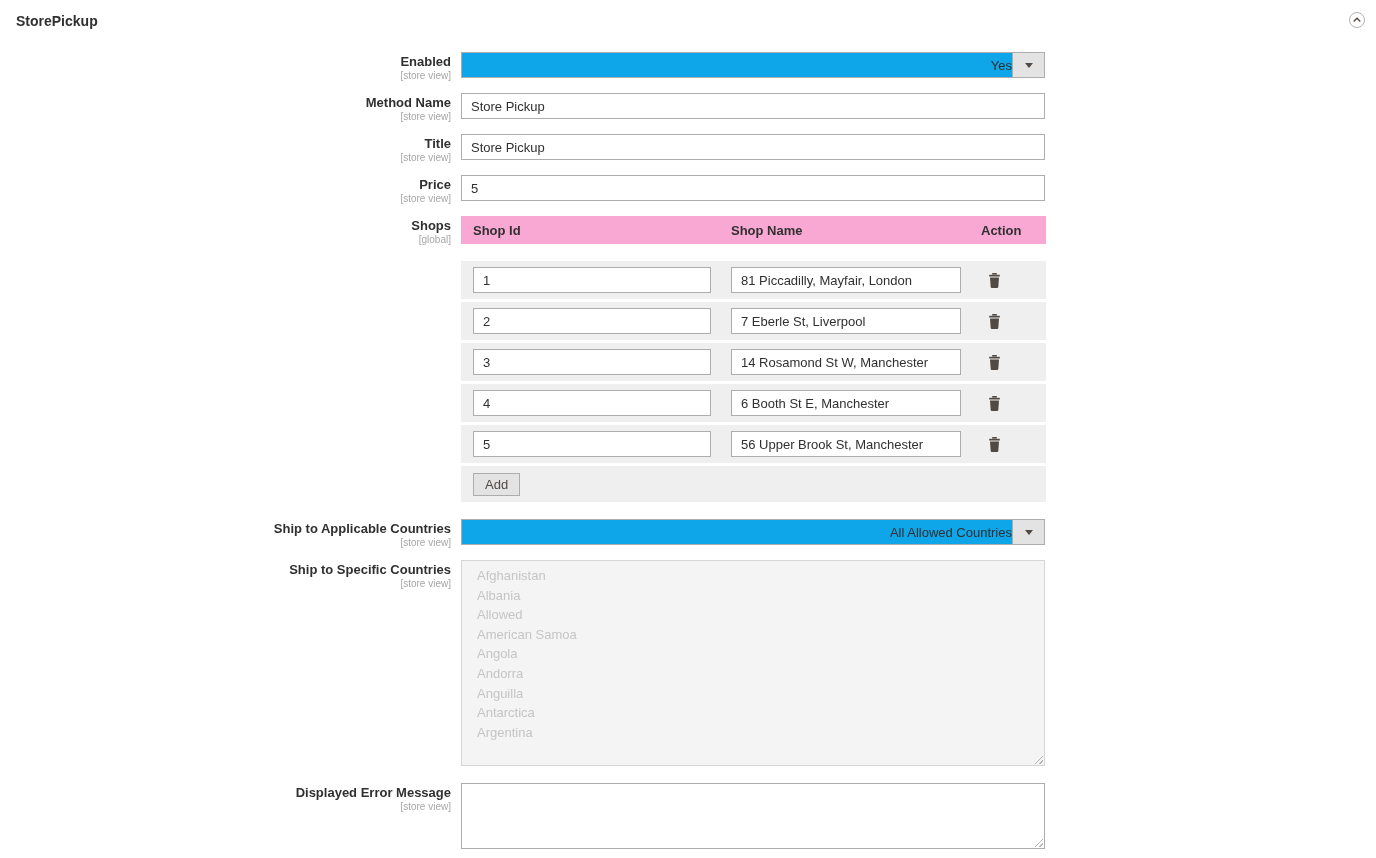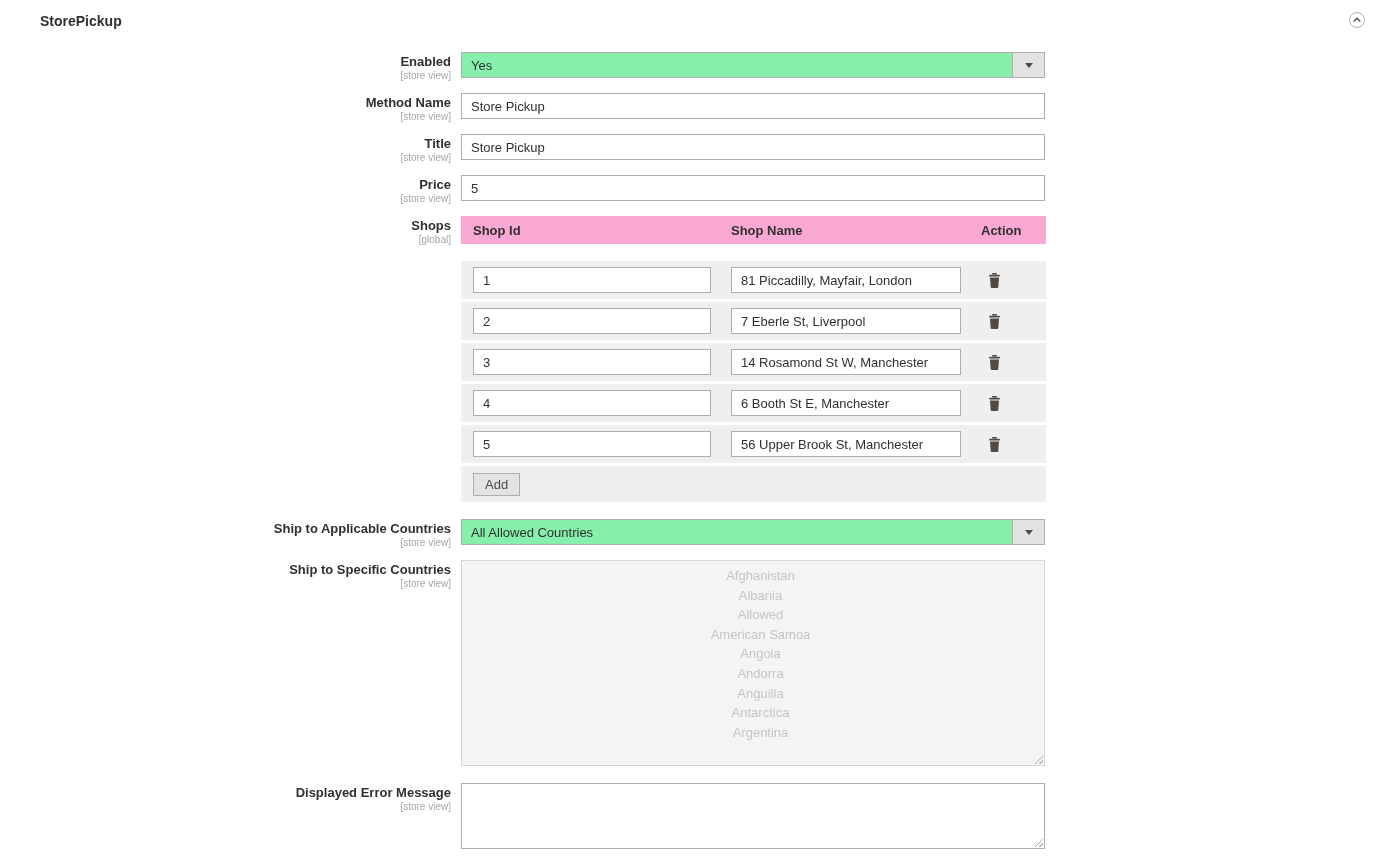--- a/index.html
+++ b/index.html
@@ -1,35 +1,35 @@
 <!DOCTYPE html>
 <html><head>
 <meta charset="utf-8">
 <style>
   * { margin:0; padding:0; box-sizing:border-box; }
   html,body { width:1376px; height:858px; background:#ffffff; overflow:hidden;
     font-family:"Liberation Sans","DejaVu Sans",sans-serif; font-size:13px; color:#303030; }
 
   .section-header { position:relative; height:40px; padding:13px 16px 0 16px; }
-  .section-title { font-size:14px; font-weight:700; color:#303030;margin-left:24px; }
+  .section-title { font-size:14px; font-weight:700; color:#303030; }
   .collapse-btn { position:absolute; top:11px; right:10px; width:18px; height:18px;
     cursor:pointer; display:flex; align-items:center; justify-content:center; }
 
   .form { margin-top:12px; }
   .row { display:flex; margin-bottom:11px; }
   .label-col { width:451px; text-align:right; padding-top:3px; }
   .lbl { display:block; font-weight:600; font-size:13px; line-height:14px; color:#303030;margin-left:35px; }
   .scope { display:block; font-size:10px; line-height:13px; color:#a6a6a6; }
   .field-col { margin-left:10px; width:584px; position:relative; }
 
   .txt { width:100%; height:26px; border:1px solid #adadad; background:#fff;
     padding:0 9px; font-family:inherit; font-size:13px; color:#303030; outline:none; }
 
-  .select { width:100%; height:26px; border:1px solid #adadad; background:#86efac;
-    display:flex; align-items:center; justify-content:space-between; cursor:pointer; }
+  .select { width:100%; height:26px; border:1px solid #adadad; background:#0ea5e9;
+    display:flex; align-items:center; justify-content:flex-end; cursor:pointer; }
   .select-value { padding-left:9px; color:#303030; }
   .select-arrow { width:32px; align-self:stretch; background:#e3e3e3;
     border-left:1px solid #adadad; display:flex; align-items:center; justify-content:center; }
   .caret { width:0; height:0; border-left:4px solid transparent;
     border-right:4px solid transparent; border-top:5px solid #514943; }
 
   
   .shops-table { width:585px; }
   .t-head { background:#f9a8d4; height:28px; display:flex; align-items:center;
     padding:0 12px; margin-bottom:17px; font-weight:600; }
@@ -43,21 +43,21 @@
   .trash-btn { margin-left:24px; background:none; border:none; cursor:pointer;
     width:18px; height:18px; display:flex; align-items:center; justify-content:center; padding:0; }
   .t-add { background:#efefef; height:36px; display:flex; align-items:center; padding:0 12px; }
   .add-btn { background:#e3e3e3; border:1px solid #adadad; color:#514943;
     font-family:inherit; font-size:13px; padding:3px 11px; cursor:pointer; }
 
   .row-gap-lg { margin-bottom:17px; }
 
   
   .multiselect { width:584px; height:206px; border:1px solid #d6d6d6; background:#f4f4f4;
-    padding-top:5px; overflow:hidden; position:relative;text-align:center; }
+    padding-top:5px; overflow:hidden; position:relative; }
   .ms-option { padding-left:15px; line-height:19.6px; font-size:13px; color:#c5c5c5;
     white-space:nowrap; }
   .grip { position:absolute; right:1px; bottom:1px; width:9px; height:9px;
     background:repeating-linear-gradient(-45deg, transparent 0 2px, #b4b4b4 2px 3px);
     clip-path:polygon(100% 0, 100% 100%, 0 100%); cursor:nwse-resize; }
 
   .textarea-wrap { position:relative; width:584px; }
   textarea.txtarea { width:584px; height:66px; border:1px solid #adadad; background:#fff;
     resize:none; font-family:inherit; font-size:13px; color:#303030; padding:4px 9px; outline:none; }
 </style>

